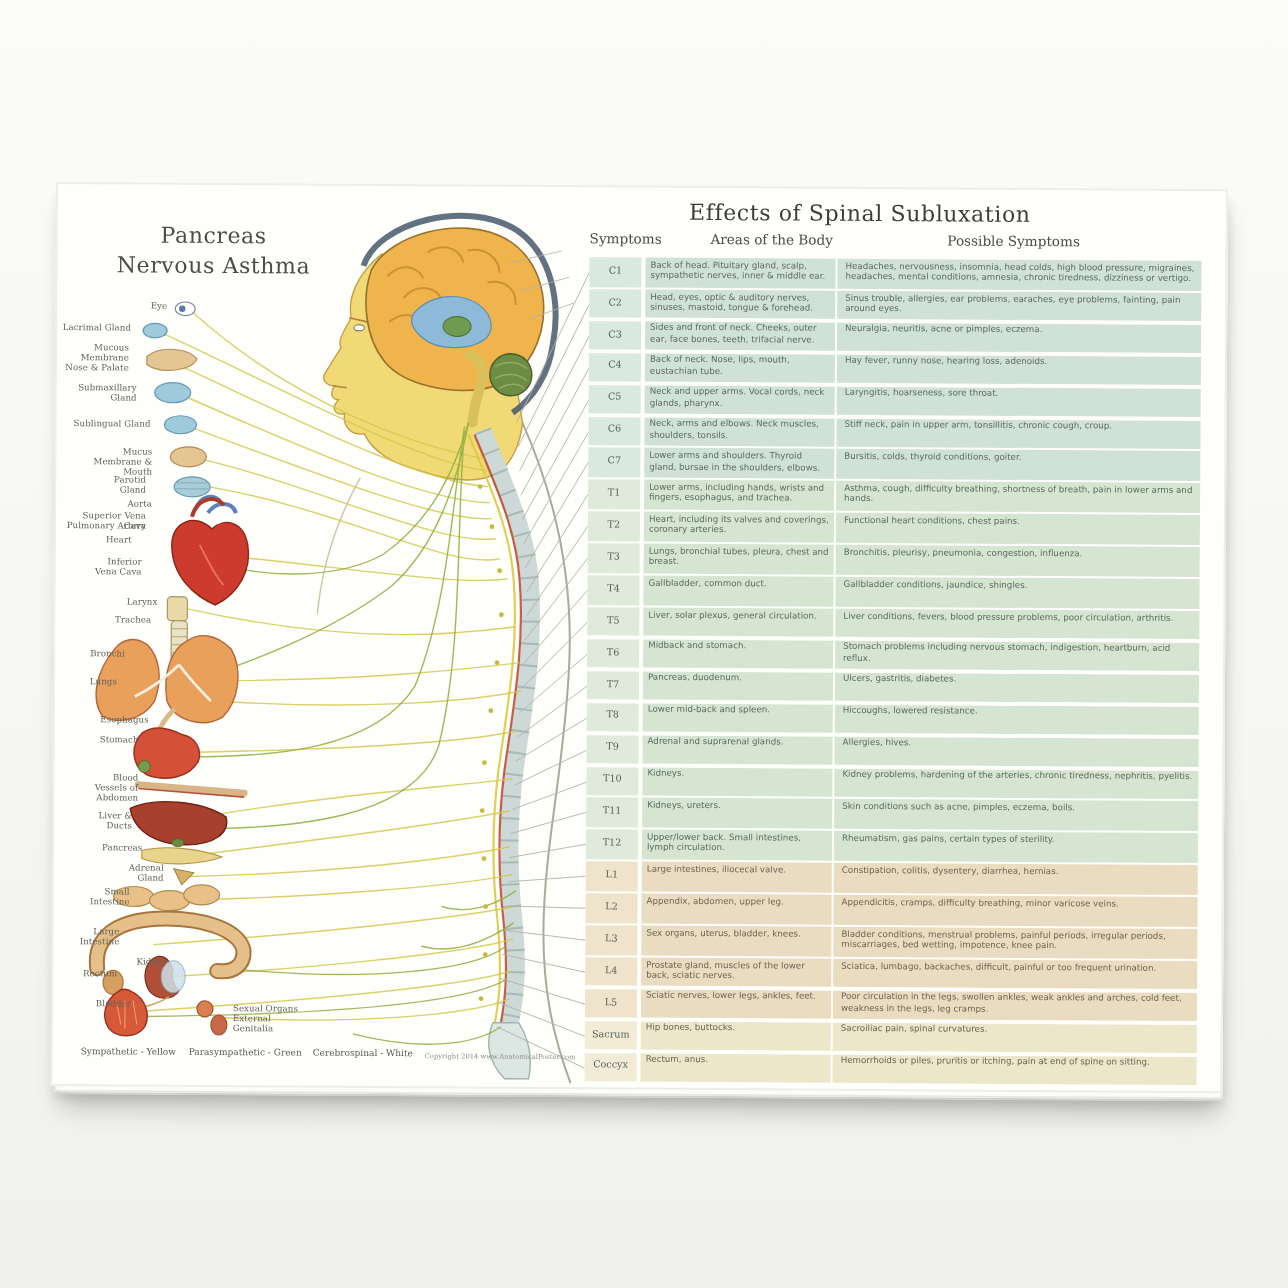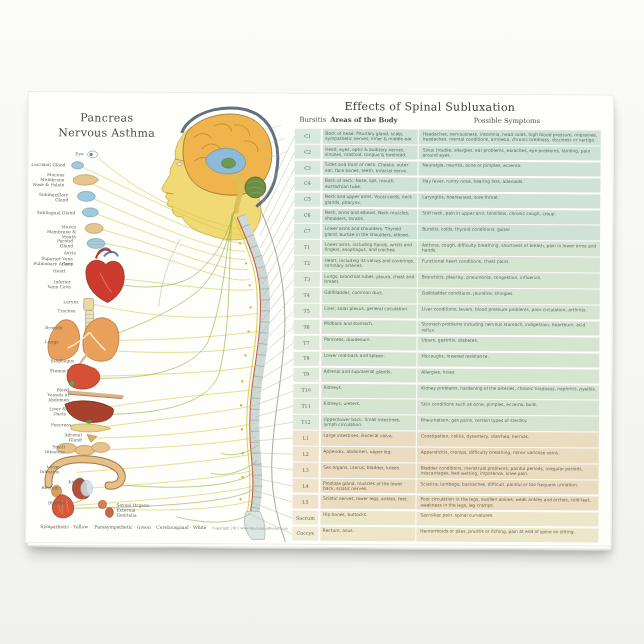--- a/index.html
+++ b/index.html
@@ -14,21 +14,21 @@
   .page2{left:5px;top:7px;width:577px;height:447px;box-shadow:0 7px 13px rgba(0,0,0,.20);}
   .page1{left:2px;top:3px;width:582px;height:450px;box-shadow:0 3px 6px rgba(0,0,0,.12);}
   .pad{position:absolute;inset:0;background:#fefefb;border:1px solid #ededea;overflow:hidden;}
   svg.layer{position:absolute;left:0;top:0;width:586px;height:452px;}
   .ans-title{position:absolute;left:17px;top:19px;width:122px;text-align:center;
     font-size:11px;line-height:1.35;color:#4c4c48;letter-spacing:.3px;}
   .tbl-title{position:absolute;left:295px;top:6px;width:212px;text-align:center;
     font-size:11px;color:#3c3c39;letter-spacing:.3px;}
   .hdr{position:absolute;top:22px;font-size:6.8px;color:#4a4a46;text-align:center;}
   .hdr-v{left:262px;width:44px;}
-  .hdr-a{left:292px;width:86px;font-weight:bold;}
+  .hdr-a{left:314px;width:86px;}
   .hdr-s{left:384px;width:188px;}
   .olabel{position:absolute;font-size:4.3px;line-height:1.18;color:#62625a;
     text-align:right;letter-spacing:.05px;}
   .legend-item{position:absolute;top:432px;font-size:4.5px;color:#5a5a52;}
   .copyright{position:absolute;top:433.4px;left:186px;font-size:3.4px;color:#8d8d83;}
   #rows{position:absolute;left:266px;top:35px;width:306px;height:412px;
     display:flex;flex-direction:column;gap:1.4px;}
   .row{flex:1;display:flex;gap:1.5px;min-height:0;}
   .cell-v{width:26px;display:flex;align-items:center;justify-content:center;
     font-size:4.8px;color:#565f59;font-family:"DejaVu Serif",serif;}
@@ -209,21 +209,21 @@
         <line x1="223.6" y1="395.84000000000003" x2="266" y2="408.5" stroke="#b2b2aa" stroke-width="0.45"></line>
         <line x1="222.8" y1="407.92" x2="266" y2="424.5" stroke="#b2b2aa" stroke-width="0.45"></line>
         <line x1="222" y1="420" x2="266" y2="440.5" stroke="#b2b2aa" stroke-width="0.45"></line>
       </svg>
 
     <div class="ans-title">
       <div>Pancreas</div>
       <div>Nervous Asthma</div>
     </div>
     <div class="tbl-title">Effects of Spinal Subluxation</div>
-    <div class="hdr hdr-v">Bursitis</div>
+    <div class="hdr hdr-v">Symptoms</div>
     <div class="hdr hdr-a">Areas of the Body</div>
     <div class="hdr hdr-s">Possible Symptoms</div>
 
     <span class="olabel" style="left:25px;top:58.5px;width:30px">Eye</span>
     <span class="olabel" style="left:0;top:69.5px;width:37px">Lacrimal Gland</span>
     <span class="olabel" style="left:0;top:80px;width:36px">Mucous Membrane Nose &amp; Palate</span>
     <span class="olabel" style="left:0;top:100px;width:40px">Submaxillary Gland</span>
     <span class="olabel" style="left:6px;top:117.5px;width:41px">Sublingual Gland</span>
     <span class="olabel" style="left:12px;top:132px;width:36px">Mucus Membrane &amp; Mouth</span>
     <span class="olabel" style="left:15px;top:146px;width:30px">Parotid Gland</span>

